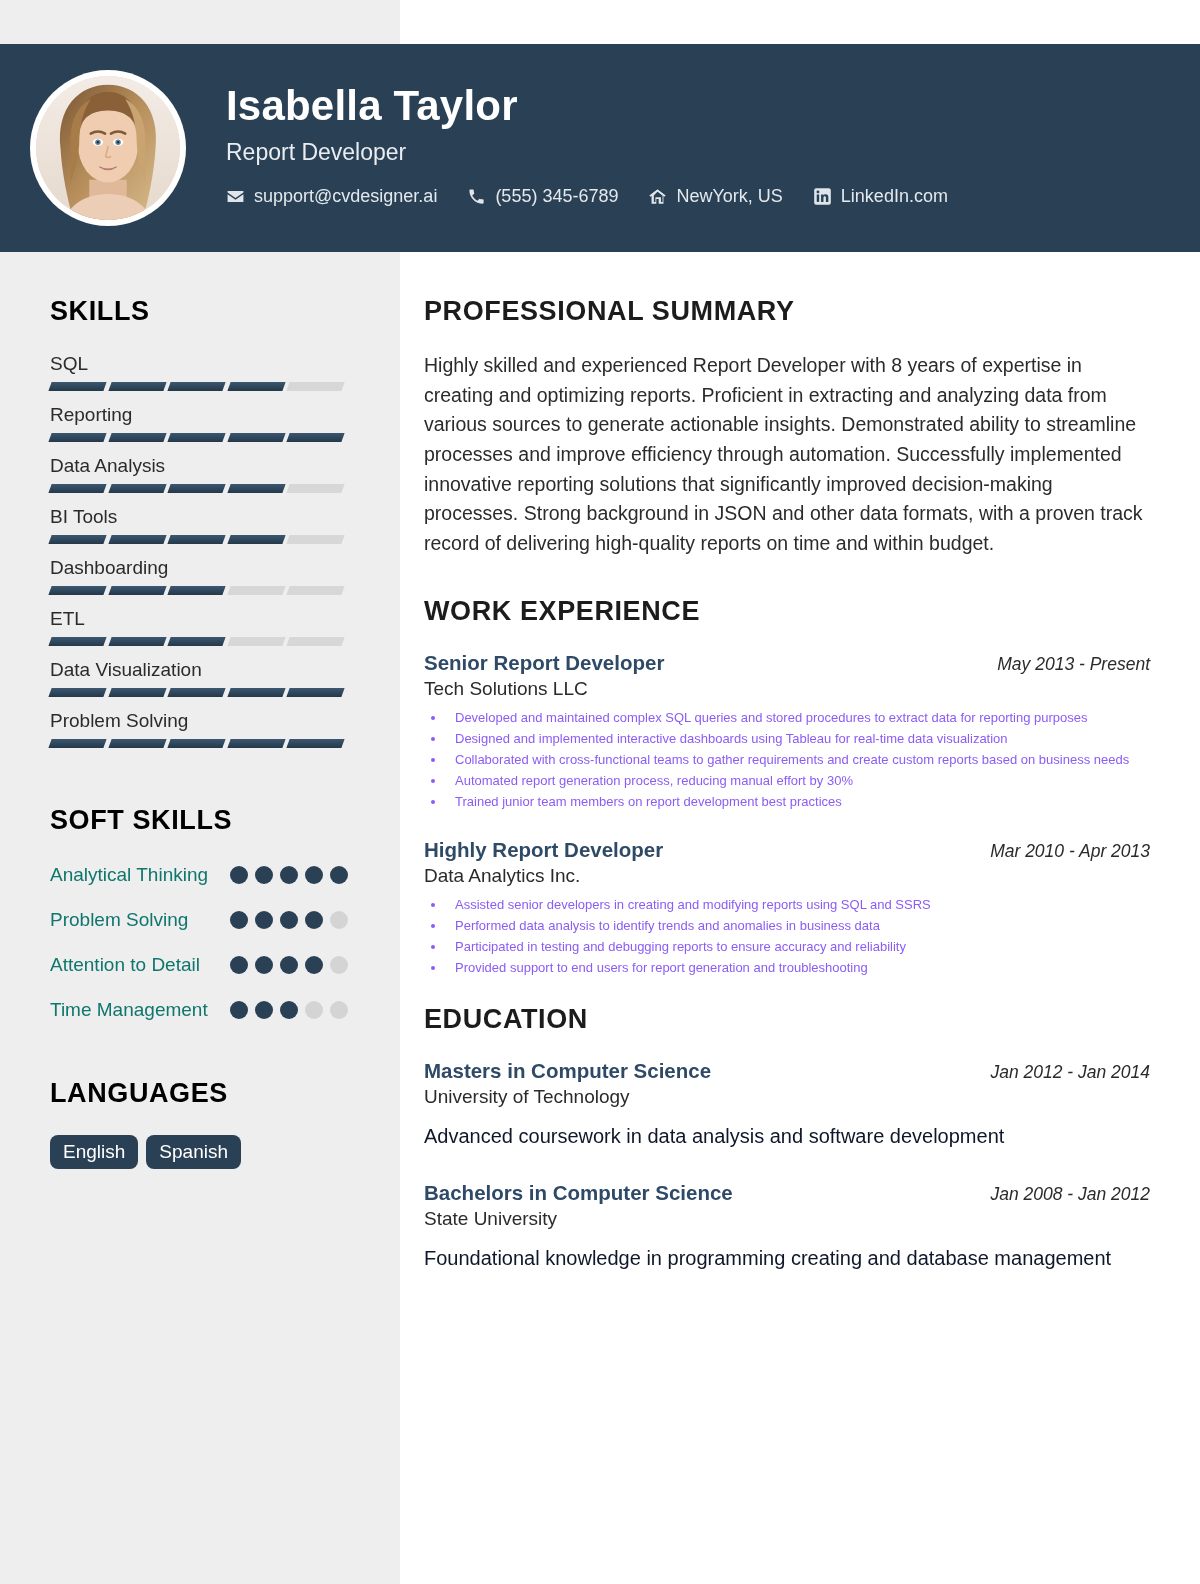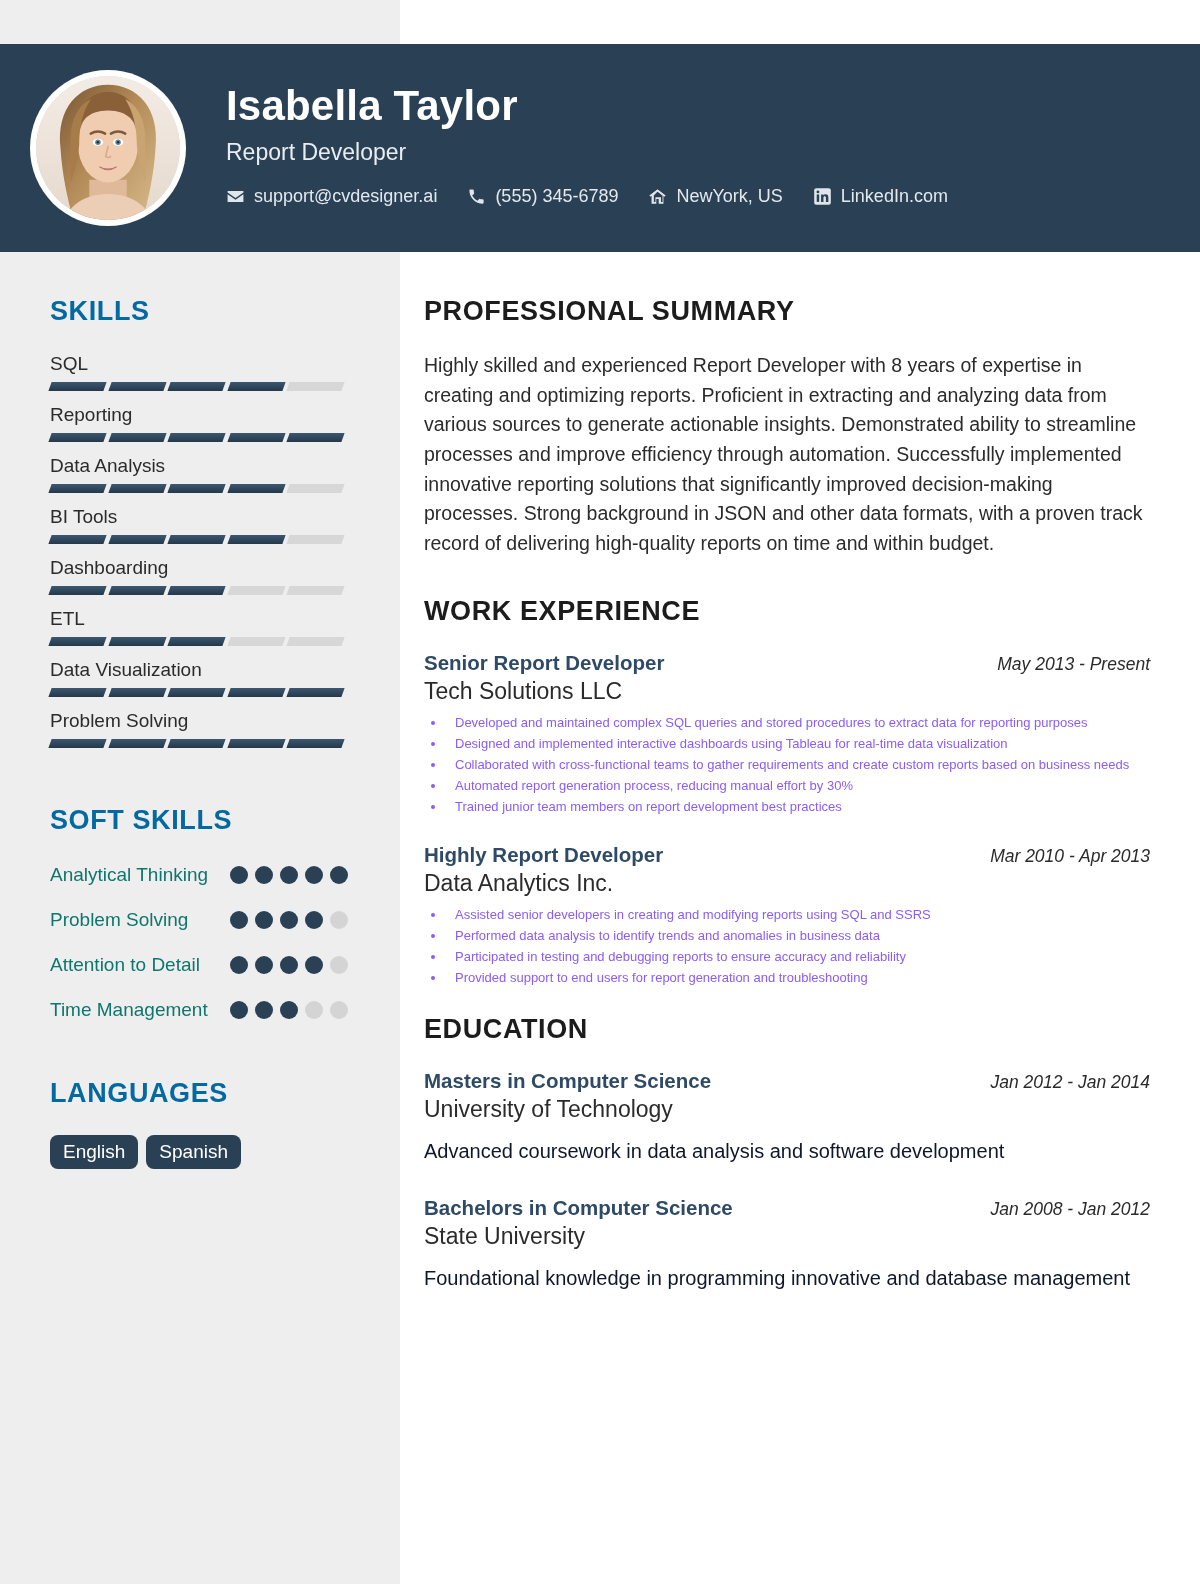--- a/index.html
+++ b/index.html
@@ -113,21 +113,21 @@
     width: 800px;
     height: 1332px;
     background: #ffffff;
     padding: 44px 50px 0 24px;
   }
 
   
   .sec-title {
     font-size: 27px;
     font-weight: bold;
-    color: #0369a1;
+    color: #000000;
     letter-spacing: 0.6px;
     margin-bottom: 26px;
   }
   .sec-title-main {
     font-size: 27px;
     font-weight: bold;
     color: #1c1c1c;
     letter-spacing: 0.6px;
     margin-bottom: 24px;
   }
@@ -223,21 +223,21 @@
     color: #2e4a66;
   }
   .entry-date {
     font-size: 17.5px;
     font-style: italic;
     color: #2b2b2b;
     white-space: nowrap;
     flex: 0 0 auto;
   }
   .entry-org {
-    font-size: 23px;
+    font-size: 19px;
     color: #2b2b2b;
     margin-top: 3px;
   }
   .entry-bullets {
     margin: 9px 0 0 22px;
     padding: 0;
   }
   .entry-bullets li {
     font-size: 13px;
     line-height: 1.46;
@@ -542,17 +542,17 @@
         </div>
         <div class="entry-org">University of Technology</div>
         <div class="entry-desc">Advanced coursework in data analysis and software development</div>
       </div>
       <div class="edu-entry">
         <div class="entry-head">
           <div class="entry-title">Bachelors in Computer Science</div>
           <div class="entry-date">Jan 2008 - Jan 2012</div>
         </div>
         <div class="entry-org">State University</div>
-        <div class="entry-desc">Foundational knowledge in programming innovative and database management</div>
+        <div class="entry-desc">Foundational knowledge in programming creating and database management</div>
       </div>
     </div>
 
 </div>
 
 </body></html>

